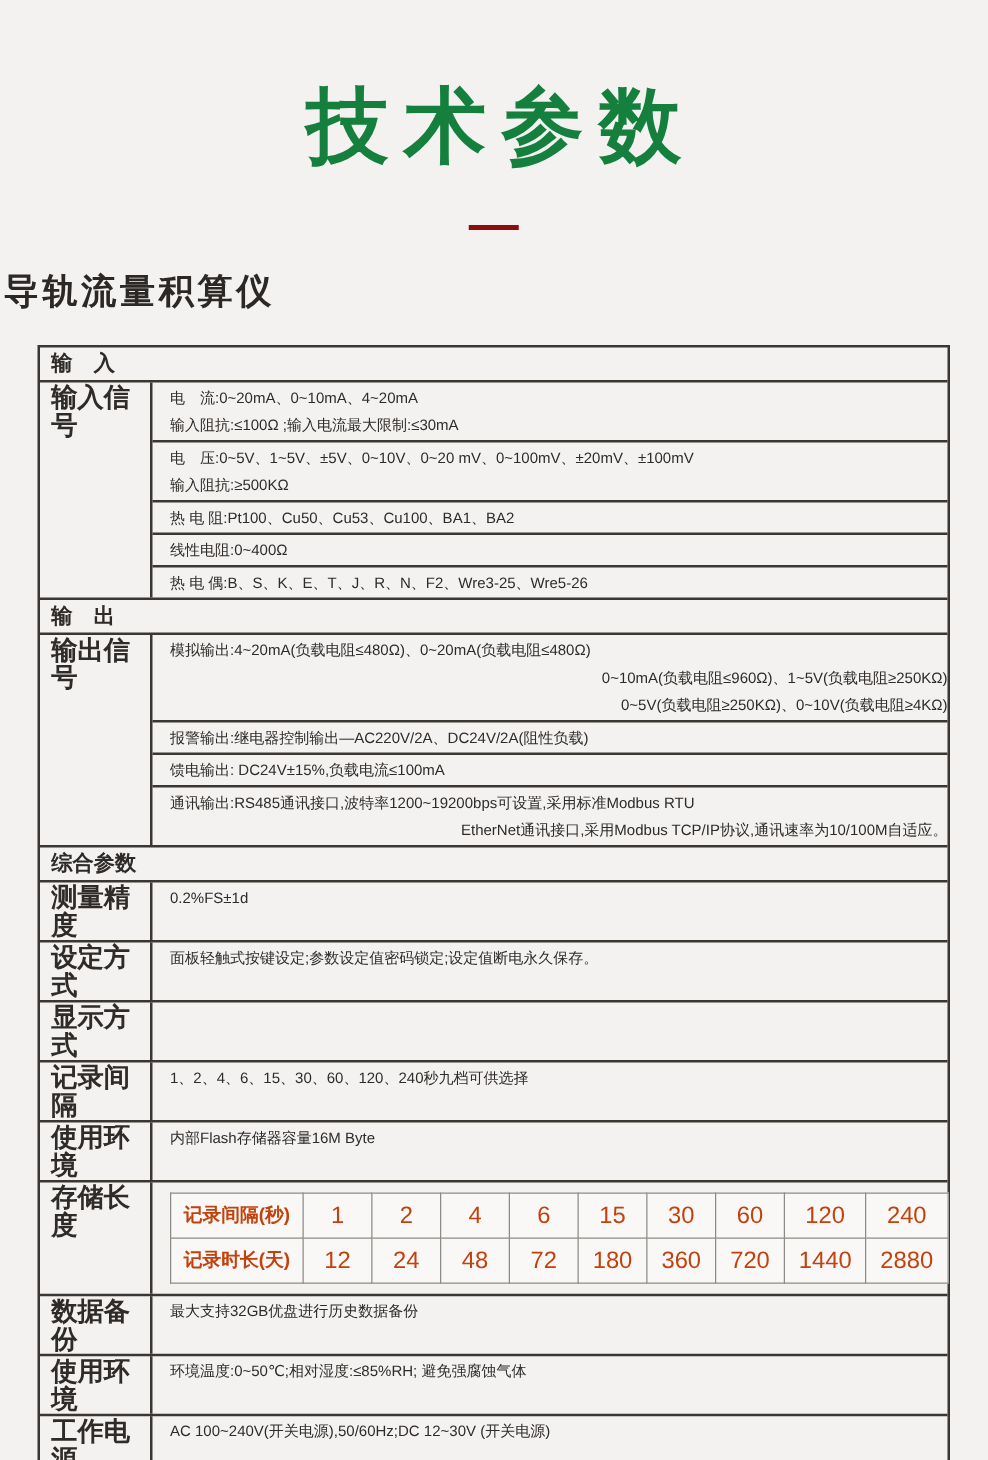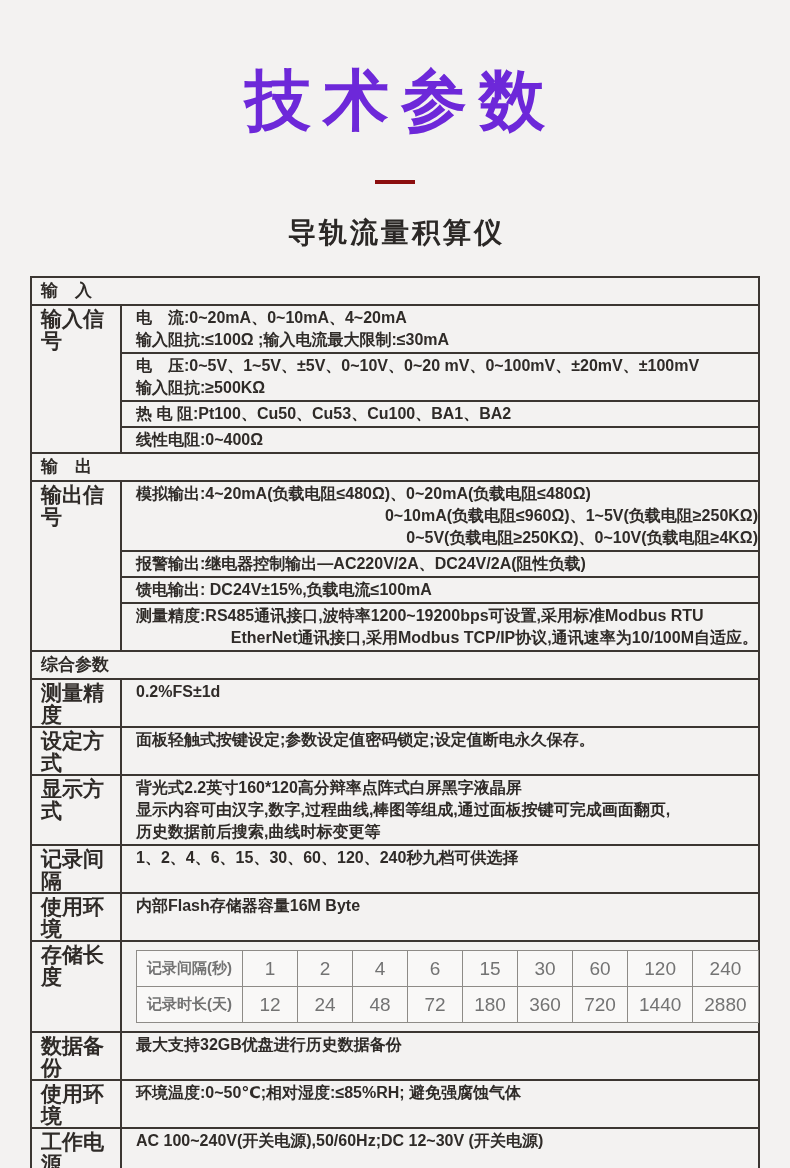--- a/index.html
+++ b/index.html
@@ -5,27 +5,27 @@
   html,body{margin:0;padding:0;}
   body{
     width:790px;height:1168px;overflow:hidden;
     background:#f3f2f1;color:#2f2b28;
     font-family:"Liberation Sans","DejaVu Sans",sans-serif;
     -webkit-font-smoothing:antialiased;
   }
   .page-title{
     margin:60px 0 0;text-align:center;
     font-size:66px;line-height:80px;font-weight:900;
-    letter-spacing:12px;text-indent:12px;color:#6d28d9;
+    letter-spacing:12px;text-indent:12px;color:#15803d;
   }
   .title-divider{
     width:40px;height:4px;background:#8b0e0e;margin:40px auto 0;
   }
   .page-subtitle{
-    margin:32px 0 0;text-align:center;
+    margin:32px 0 0;text-align:left;
     font-size:28px;line-height:34px;font-weight:700;
     letter-spacing:3px;text-indent:3px;color:#2b2826;
   }
   .spec{
     width:730px;margin:26px auto 0;
     border:2px solid #3b3632;box-sizing:border-box;
     background:#f3f2f1;
   }
   .row{display:flex;border-top:2px solid #3b3632;}
   .row:first-child{border-top:none;justify-content:flex-end;}
@@ -36,30 +36,30 @@
   .label{
     flex:0 0 90px;box-sizing:border-box;
     border-right:2px solid #3b3632;
     padding:2px 2px 0 9px;
     font-size:21px;line-height:22px;font-weight:600;
   }
   .subrows{flex:1;display:flex;flex-direction:column;min-width:0;}
   .subrow{border-top:2px solid #3b3632;padding:1px 0 1px 14px;}
   .subrow:first-child{border-top:none;}
   .content{flex:1;min-width:0;padding:1px 0 1px 14px;}
-  .ln{font-size:16px;line-height:22px;white-space:nowrap;font-weight:700;}
+  .ln{font-size:12px;line-height:22px;white-space:nowrap;font-weight:400;}
   .ln.indent{padding-left:84px;text-align:right;}
   .storage-content{flex:1;padding:8px 0 8px 14px;}
   table.inner{
     border-collapse:collapse;background:#f9f8f7;
   }
   table.inner td{
     border:1.5px solid #8e8b87;
     height:35px;text-align:center;vertical-align:middle;
-    color:#737373;
+    color:#c2410c;
   }
   td.ih{
     font-size:15px;font-weight:700;padding:0 10px;white-space:nowrap;
   }
   td.num{
     font-size:19px;font-weight:500;min-width:32px;padding:0 11px;
   }
 </style>
 </head>
 <body>
@@ -86,20 +86,23 @@
         <div class="subrow">
           <div class="ln">电　压:0~5V、1~5V、±5V、0~10V、0~20 mV、0~100mV、±20mV、±100mV</div>
           <div class="ln">输入阻抗:≥500KΩ</div>
         </div>
         <div class="subrow">
           <div class="ln">热 电 阻:Pt100、Cu50、Cu53、Cu100、BA1、BA2</div>
         </div>
         <div class="subrow">
           <div class="ln">线性电阻:0~400Ω</div>
         </div>
+        <div class="subrow">
+          <div class="ln">热 电 偶:B、S、K、E、T、J、R、N、F2、Wre3-25、Wre5-26</div>
+        </div>
       </div>
     </div>
 
     <div class="row">
       <div class="sec-label">输　出</div>
     </div>
 
     <div class="row">
       <div class="label">输出信号</div>
       <div class="subrows">
@@ -108,21 +111,21 @@
           <div class="ln indent">0~10mA(负载电阻≤960Ω)、1~5V(负载电阻≥250KΩ)</div>
           <div class="ln indent">0~5V(负载电阻≥250KΩ)、0~10V(负载电阻≥4KΩ)</div>
         </div>
         <div class="subrow">
           <div class="ln">报警输出:继电器控制输出—AC220V/2A、DC24V/2A(阻性负载)</div>
         </div>
         <div class="subrow">
           <div class="ln">馈电输出: DC24V±15%,负载电流≤100mA</div>
         </div>
         <div class="subrow">
-          <div class="ln">测量精度:RS485通讯接口,波特率1200~19200bps可设置,采用标准Modbus RTU</div>
+          <div class="ln">通讯输出:RS485通讯接口,波特率1200~19200bps可设置,采用标准Modbus RTU</div>
           <div class="ln indent">EtherNet通讯接口,采用Modbus TCP/IP协议,通讯速率为10/100M自适应。</div>
         </div>
       </div>
     </div>
 
     <div class="row">
       <div class="sec-label">综合参数</div>
     </div>
 
     <div class="row">
@@ -134,25 +137,20 @@
 
     <div class="row">
       <div class="label">设定方式</div>
       <div class="content">
         <div class="ln">面板轻触式按键设定;参数设定值密码锁定;设定值断电永久保存。</div>
       </div>
     </div>
 
     <div class="row">
       <div class="label">显示方式</div>
-      <div class="content">
-        <div class="ln">背光式2.2英寸160*120高分辩率点阵式白屏黑字液晶屏</div>
-        <div class="ln">显示内容可由汉字,数字,过程曲线,棒图等组成,通过面板按键可完成画面翻页,</div>
-        <div class="ln">历史数据前后搜索,曲线时标变更等</div>
-      </div>
     </div>
 
     <div class="row">
       <div class="label">记录间隔</div>
       <div class="content">
         <div class="ln">1、2、4、6、15、30、60、120、240秒九档可供选择</div>
       </div>
     </div>
 
     <div class="row">

